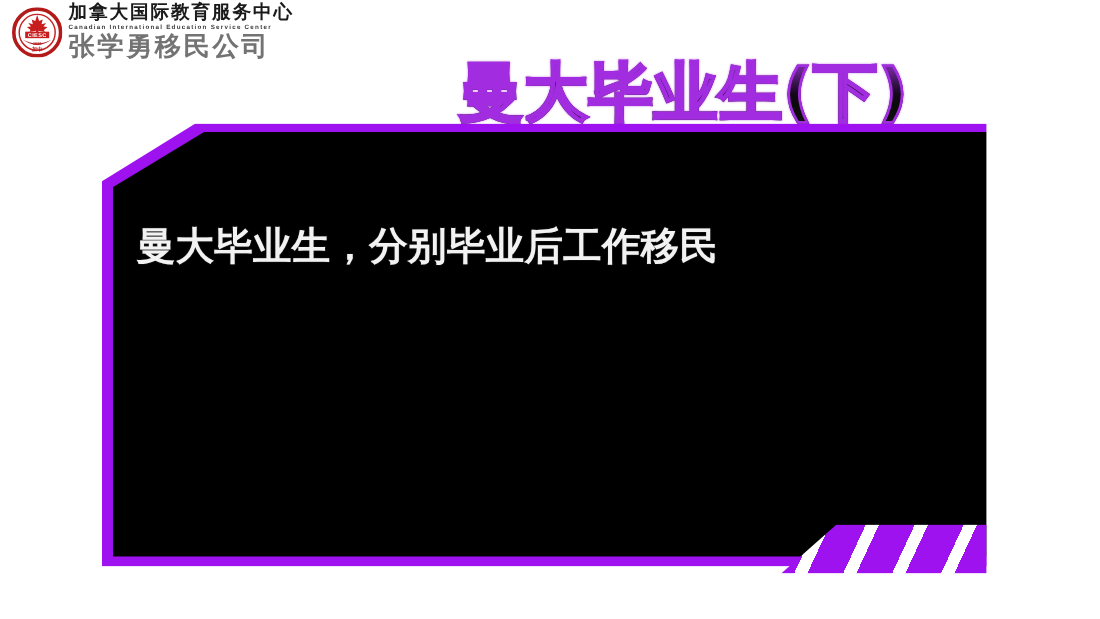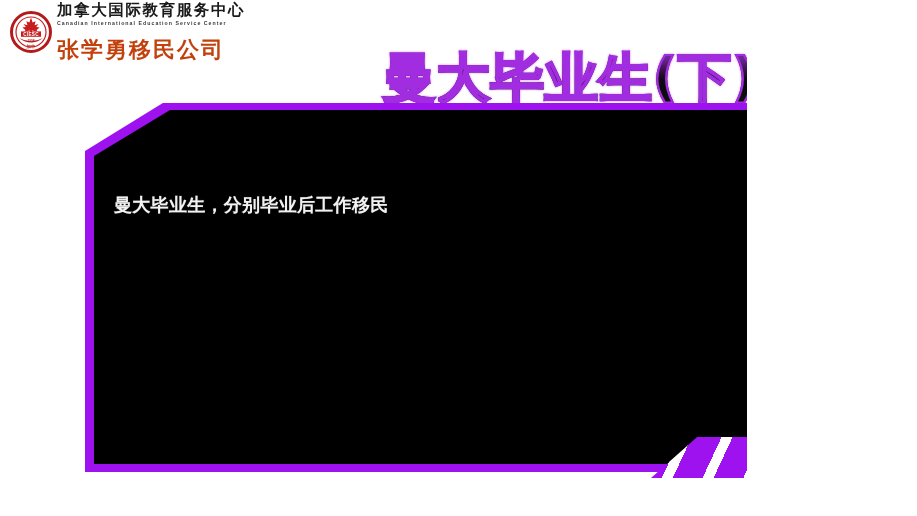--- a/index.html
+++ b/index.html
@@ -2,21 +2,21 @@
 <html><head>
 <meta charset="utf-8">
 <style>
   html, body {
     margin: 0;
     padding: 0;
     background: #ffffff;
   }
   #slide {
     position: relative;
-    width: 747px;
+    width: 822px;
     height: 516px;
     background: #ffffff;
     overflow: hidden;
     font-family: "Liberation Sans", "DejaVu Sans", sans-serif;
   }
 
   
   #logo-block {
     position: absolute;
     left: 10px;
@@ -51,23 +51,23 @@
     font-weight: 700;
     color: #3a3a3a;
     letter-spacing: 1.05px;
     margin-top: 2px;
     white-space: nowrap;
   }
   .logo-cn-main {
     font-family: "DejaVu Sans", "Liberation Sans", sans-serif;
     font-size: 22px;
     font-weight: 700;
-    color: #c2410c;
+    color: #737373;
     letter-spacing: 2px;
-    margin-top: 13px;
+    margin-top: 3px;
     white-space: nowrap;
   }
 
   
   #title-wrap {
     position: absolute;
     left: 355px;
     top: 44px;
     width: 430px;
     height: 66px;
@@ -120,21 +120,21 @@
 
   
   #body-text {
     position: absolute;
     left: 114px;
     top: 178px;
     width: 730px;
   }
   .body-line {
     font-family: "DejaVu Sans", "Liberation Sans", sans-serif;
-    font-size: 18px;
+    font-size: 32px;
     font-weight: 700;
     color: #f2f2f2;
     line-height: 54px;
     letter-spacing: 0.3px;
     white-space: nowrap;
     text-shadow: 0 0 1px rgba(255,255,255,0.35);
   }
 
   
   #stripes {

